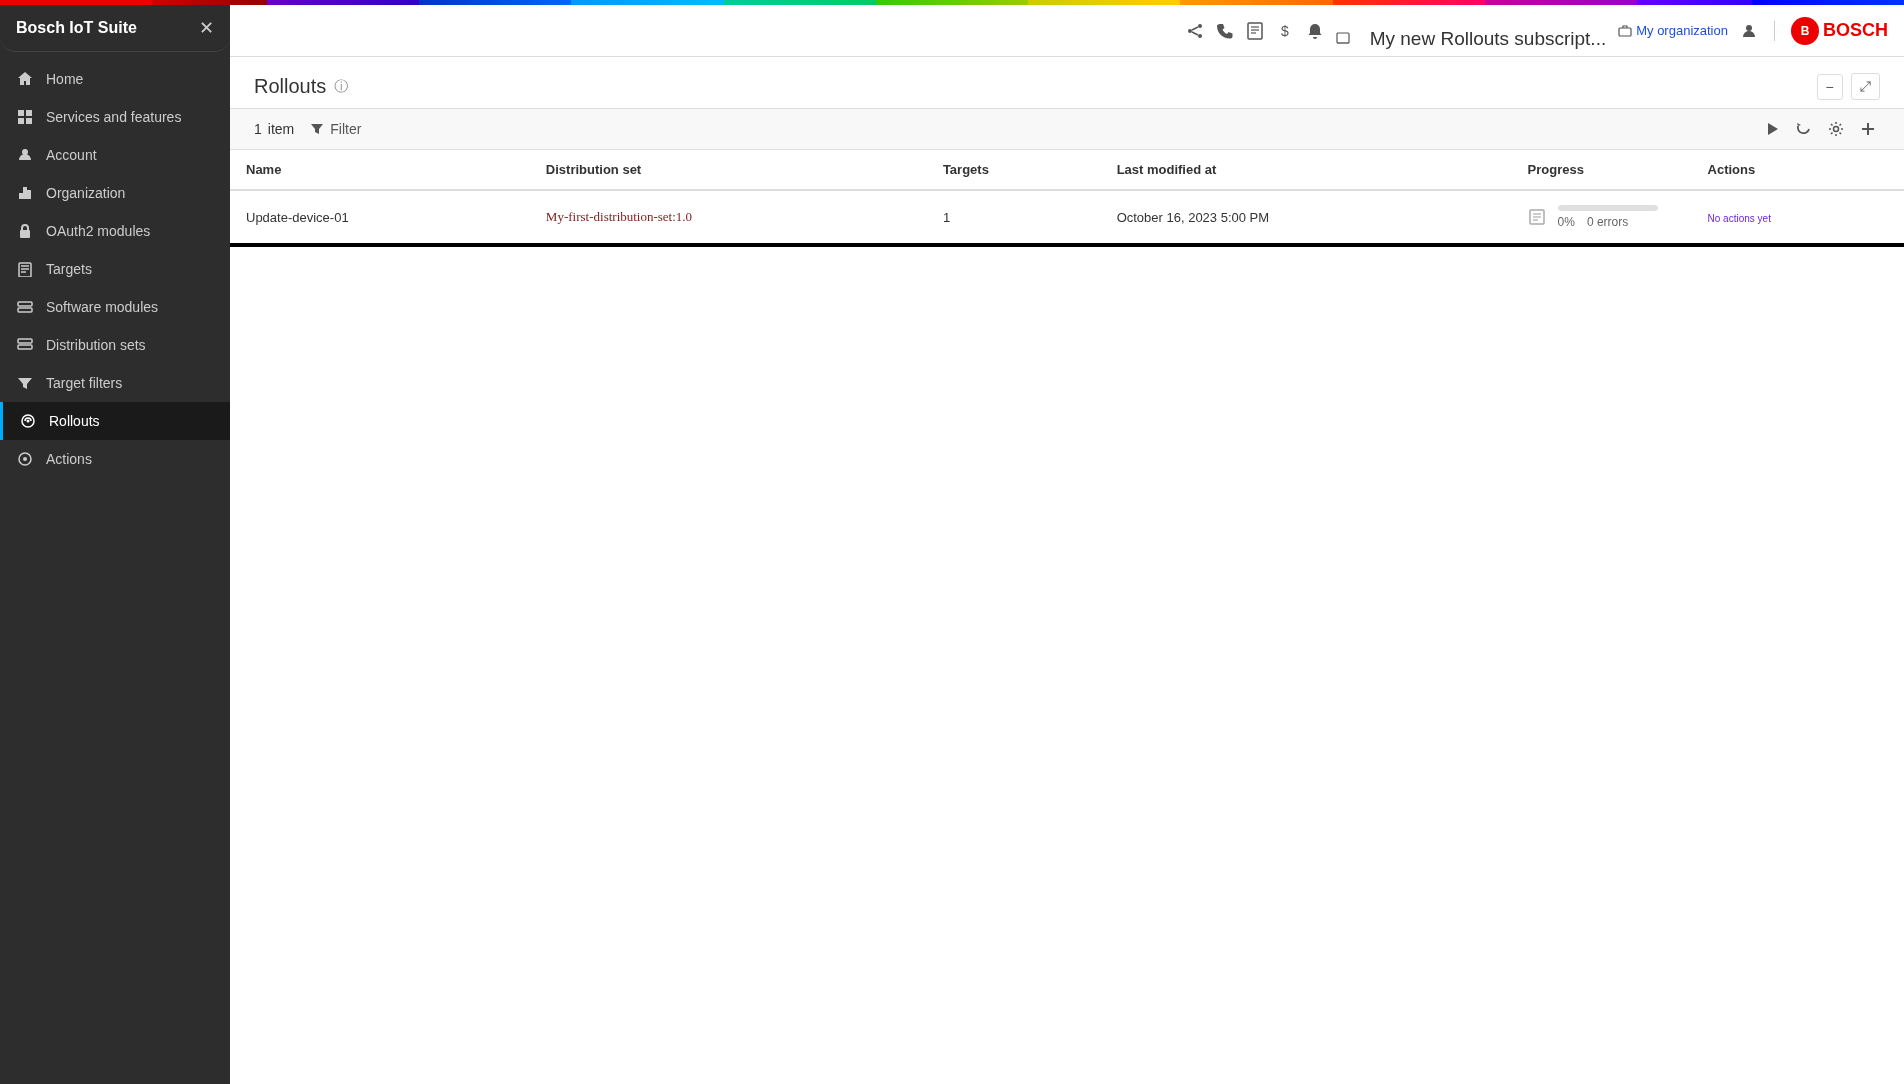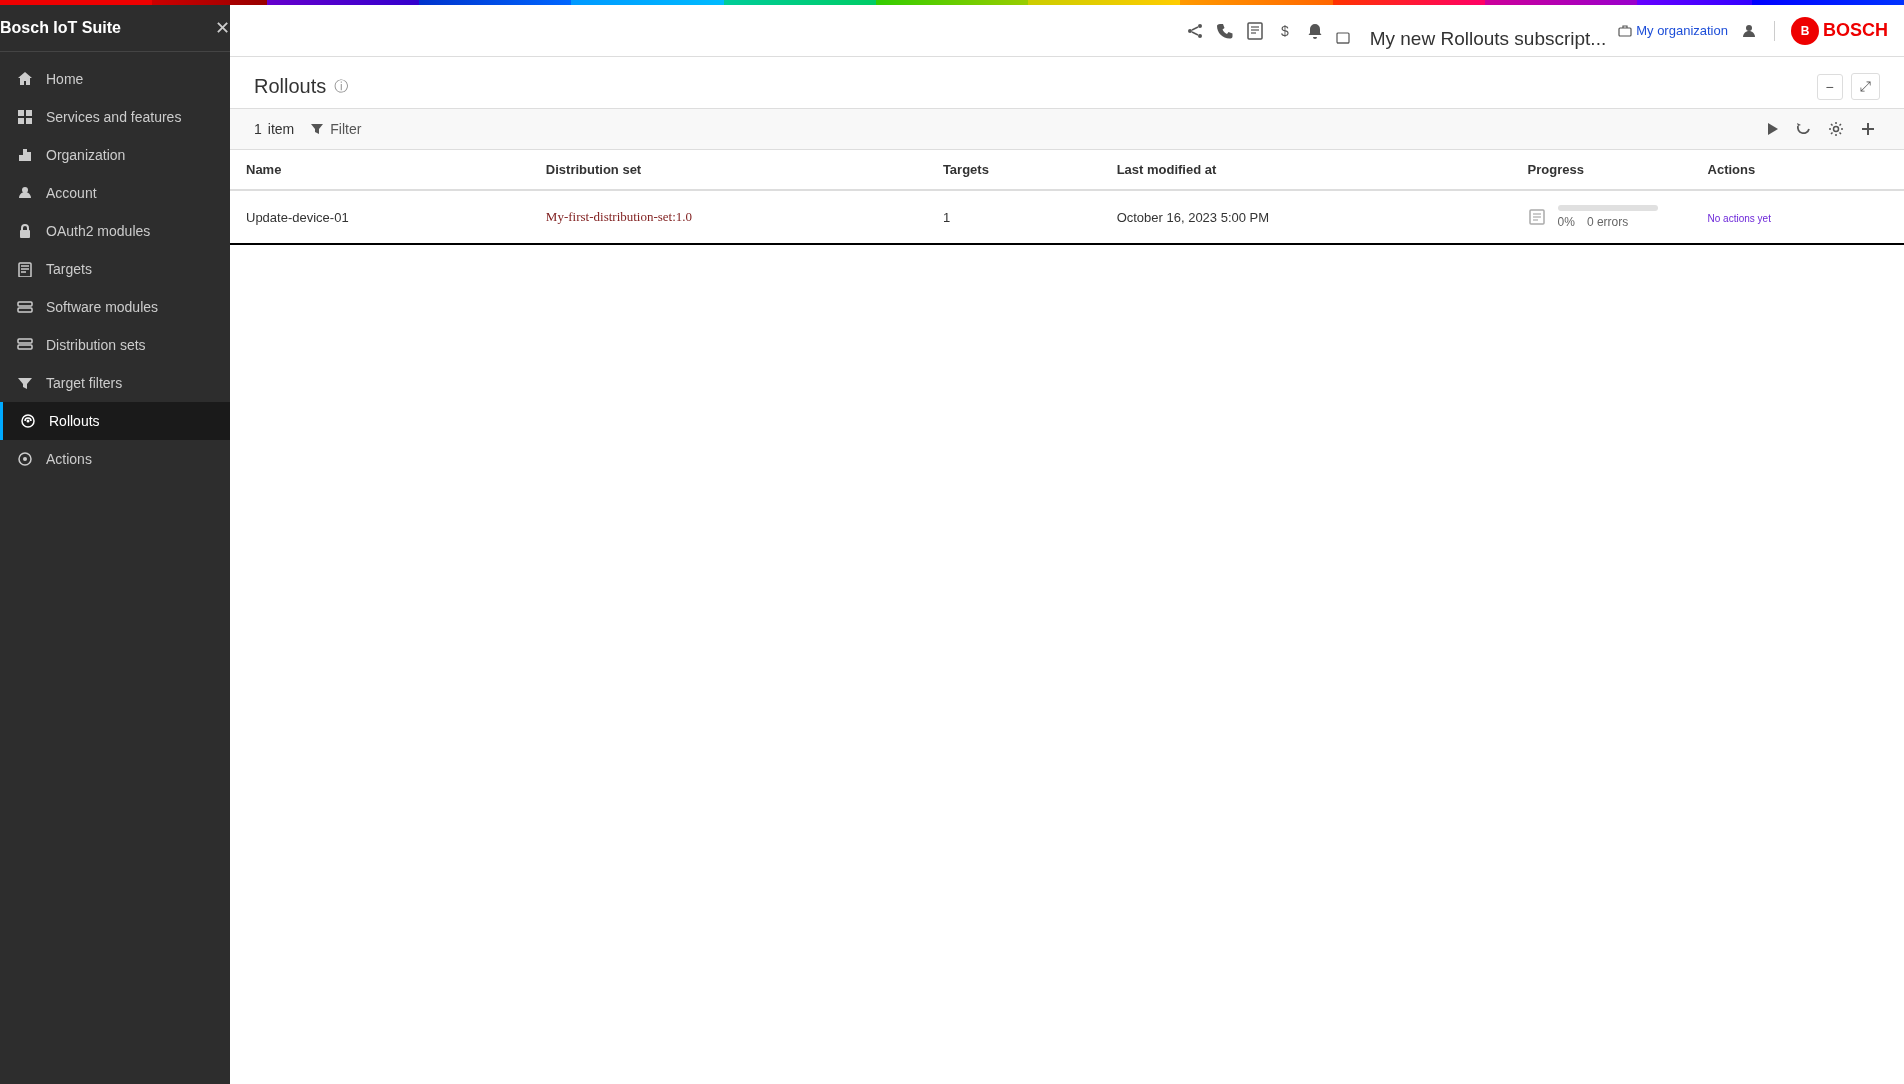--- a/index.html
+++ b/index.html
@@ -20,25 +20,26 @@
       color: #ccc;
       display: flex;
       flex-direction: column;
       flex-shrink: 0;
     }
 
     .sidebar-header {
       display: flex;
       align-items: center;
       justify-content: space-between;
-      padding: 12px 0;
+      padding: 12px 16px;
       color: #fff;
       font-size: 16px;
       font-weight: bold;
       border-bottom: 1px solid #444;
+      border-radius: 15px;
     }
 
     .sidebar-close {
       cursor: pointer;
       color: #aaa;
       font-size: 18px;
       background: none;
       border: none;
       color: #ccc;
     }
@@ -227,21 +228,21 @@
     .data-table th {
       padding: 12px 16px;
       text-align: left;
       font-weight: 600;
       color: #333;
       font-size: 13px;
       white-space: nowrap;
     }
 
     .data-table tbody tr {
-      border-bottom: 2px solid #000000;
+      border-bottom: 4px solid #000000;
     }
 
     .data-table td {
       padding: 14px 16px;
       color: #333;
       font-size: 13px;
       vertical-align: middle;
     }
 
     .dist-set-link {
@@ -316,36 +317,36 @@
               <rect x="1" y="9" width="6" height="6"></rect>
               <rect x="9" y="9" width="6" height="6"></rect>
             </svg>
         </span>
         <span>Services and features</span>
       </div>
 
       <div class="nav-item">
         <span class="nav-icon">
           <svg width="16" height="16" viewBox="0 0 16 16" fill="currentColor">
+              <circle cx="8" cy="5" r="3"></circle>
+              <path d="M2 13c0-3.3 2.7-6 6-6s6 2.7 6 6"></path>
+            </svg>
+        </span>
+        <span>Account</span>
+      </div>
+
+      <div class="nav-item">
+        <span class="nav-icon">
+          <svg width="16" height="16" viewBox="0 0 16 16" fill="currentColor">
               <rect x="2" y="8" width="4" height="6"></rect>
               <rect x="6" y="2" width="4" height="12"></rect>
               <rect x="10" y="5" width="4" height="9"></rect>
             </svg>
         </span>
         <span>Organization</span>
-      </div>
-
-      <div class="nav-item">
-        <span class="nav-icon">
-          <svg width="16" height="16" viewBox="0 0 16 16" fill="currentColor">
-              <circle cx="8" cy="5" r="3"></circle>
-              <path d="M2 13c0-3.3 2.7-6 6-6s6 2.7 6 6"></path>
-            </svg>
-        </span>
-        <span>Account</span>
       </div>
 
 
       <div class="nav-item">
         <span class="nav-icon">
           <svg width="16" height="16" viewBox="0 0 16 16" fill="currentColor">
               <rect x="3" y="7" width="10" height="8" rx="1"></rect>
               <path d="M5 7V5a3 3 0 016 0v2" fill="none" stroke="currentColor" stroke-width="2"></path>
             </svg>
         </span>

